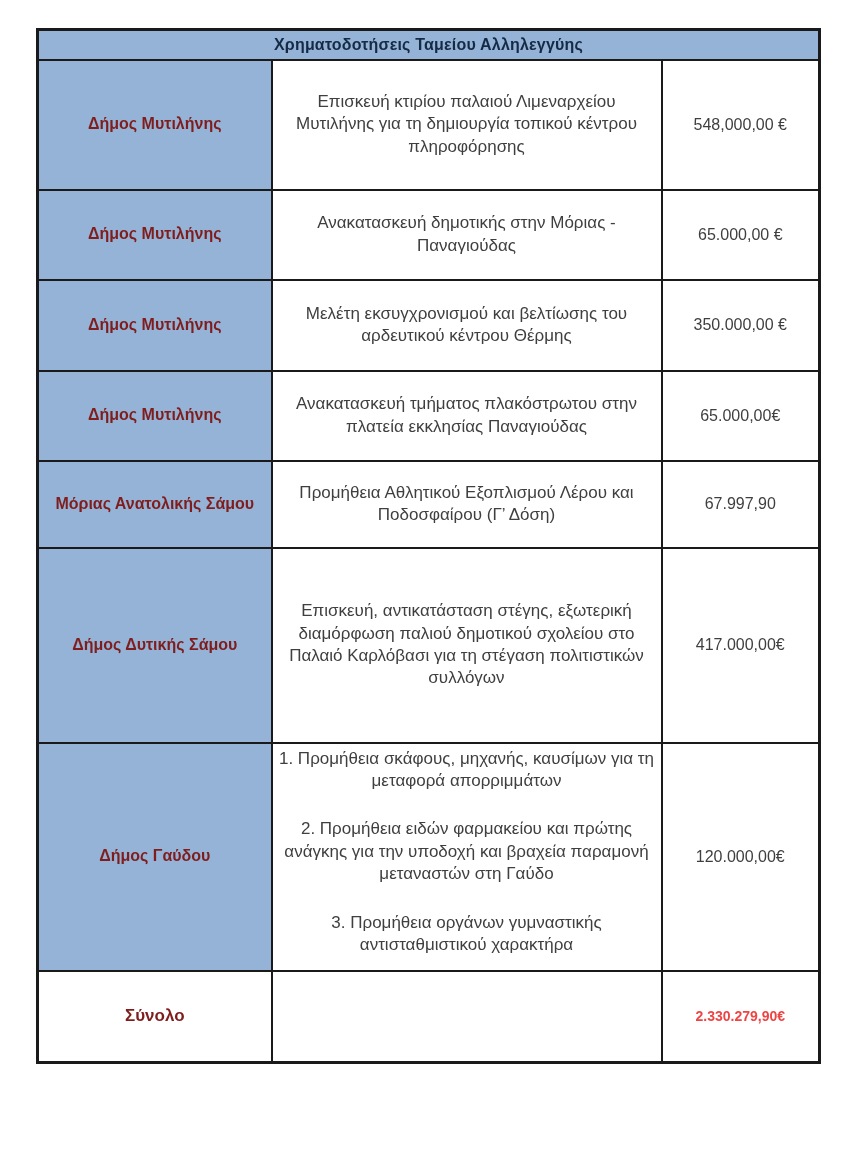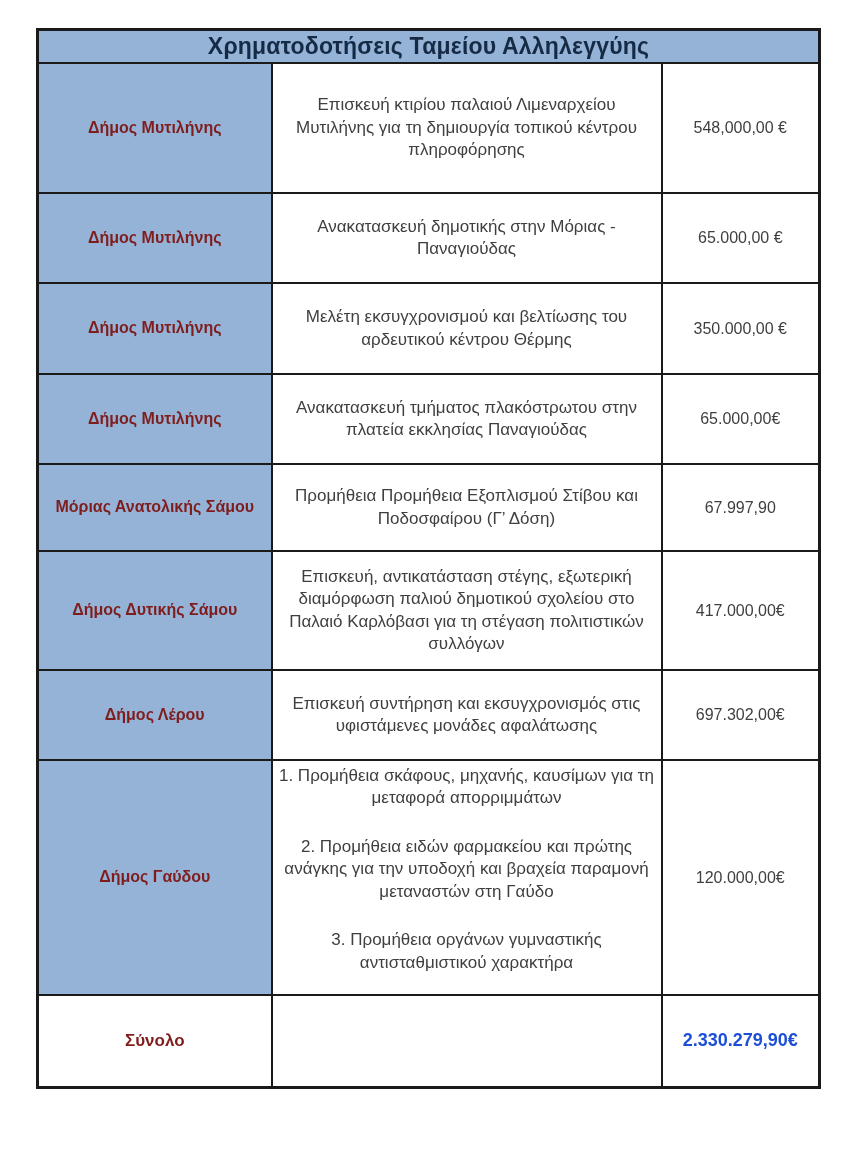--- a/index.html
+++ b/index.html
@@ -34,21 +34,21 @@
     border: 2px solid #1a1a1a;
     text-align: center;
     vertical-align: middle;
     padding: 4px 5px;
     box-sizing: border-box;
   }
 
   th.title-cell {
     background: #95b3d7;
     color: #152a45;
-    font-size: 23px;
+    font-size: 16px;
     font-weight: bold;
     height: 30px;
     padding: 2px 4px;
     letter-spacing: 0.2px;
   }
 
   td.muni {
     background: #95b3d7;
     color: #7f1d1d;
     font-weight: bold;
@@ -69,42 +69,42 @@
     color: #3f3f3f;
     font-size: 16px;
     white-space: nowrap;
   }
 
   tr.r1 td { height: 130px; }
   tr.r2 td { height: 90px; }
   tr.r3 td { height: 91px; }
   tr.r4 td { height: 90px; }
   tr.r5 td { height: 87px; }
-  tr.r6 td { height: 119px; }
+  tr.r6 td { height: 195px; }
   tr.r7 td { height: 90px; }
   tr.r8 td { height: 216px; }
   tr.total td { height: 92px; }
 
   tr.r8 td.proj p {
     margin: 0 0 26px 0;
   }
   tr.r8 td.proj p:last-child {
-    margin-bottom: 16px;
+    margin-bottom: 9px;
   }
 
   tr.total td.total-label {
     background: #ffffff;
     color: #7f1d1d;
     font-weight: bold;
     font-size: 17px;
   }
   tr.total td.amt {
-    color: #1d4ed8;
+    color: #ef4444;
     font-weight: bold;
-    font-size: 18px;
+    font-size: 14px;
   }
 </style>
 </head>
 <body>
 
 <div class="page">
   <table class="funding-table">
     <colgroup>
       <col class="c1">
         <col class="c2">
@@ -131,32 +131,27 @@
         <td class="proj">Μελέτη εκσυγχρονισμού και βελτίωσης του αρδευτικού κέντρου Θέρμης</td>
         <td class="amt">350.000,00 €</td>
       </tr>
       <tr class="r4">
         <td class="muni">Δήμος Μυτιλήνης</td>
         <td class="proj">Ανακατασκευή τμήματος πλακόστρωτου στην πλατεία εκκλησίας Παναγιούδας</td>
         <td class="amt">65.000,00€</td>
       </tr>
       <tr class="r5">
         <td class="muni">Μόριας Ανατολικής Σάμου</td>
-        <td class="proj">Προμήθεια Προμήθεια Εξοπλισμού Στίβου και Ποδοσφαίρου (Γ’ Δόση)</td>
+        <td class="proj">Προμήθεια Αθλητικού Εξοπλισμού Λέρου και Ποδοσφαίρου (Γ’ Δόση)</td>
         <td class="amt">67.997,90</td>
       </tr>
       <tr class="r6">
         <td class="muni">Δήμος Δυτικής Σάμου</td>
         <td class="proj">Επισκευή, αντικατάσταση στέγης, εξωτερική διαμόρφωση παλιού δημοτικού σχολείου στο Παλαιό Καρλόβασι για τη στέγαση πολιτιστικών συλλόγων</td>
         <td class="amt">417.000,00€</td>
-      </tr>
-      <tr class="r7">
-        <td class="muni">Δήμος Λέρου</td>
-        <td class="proj">Επισκευή συντήρηση και εκσυγχρονισμός στις υφιστάμενες μονάδες αφαλάτωσης</td>
-        <td class="amt">697.302,00€</td>
       </tr>
       <tr class="r8">
         <td class="muni">Δήμος Γαύδου</td>
         <td class="proj">
           <p>1. Προμήθεια σκάφους, μηχανής, καυσίμων για τη μεταφορά απορριμμάτων</p>
           <p>2. Προμήθεια ειδών φαρμακείου και πρώτης ανάγκης για την υποδοχή και βραχεία παραμονή μεταναστών στη Γαύδο</p>
           <p>3. Προμήθεια οργάνων γυμναστικής αντισταθμιστικού χαρακτήρα</p>
         </td>
         <td class="amt">120.000,00€</td>
       </tr>

